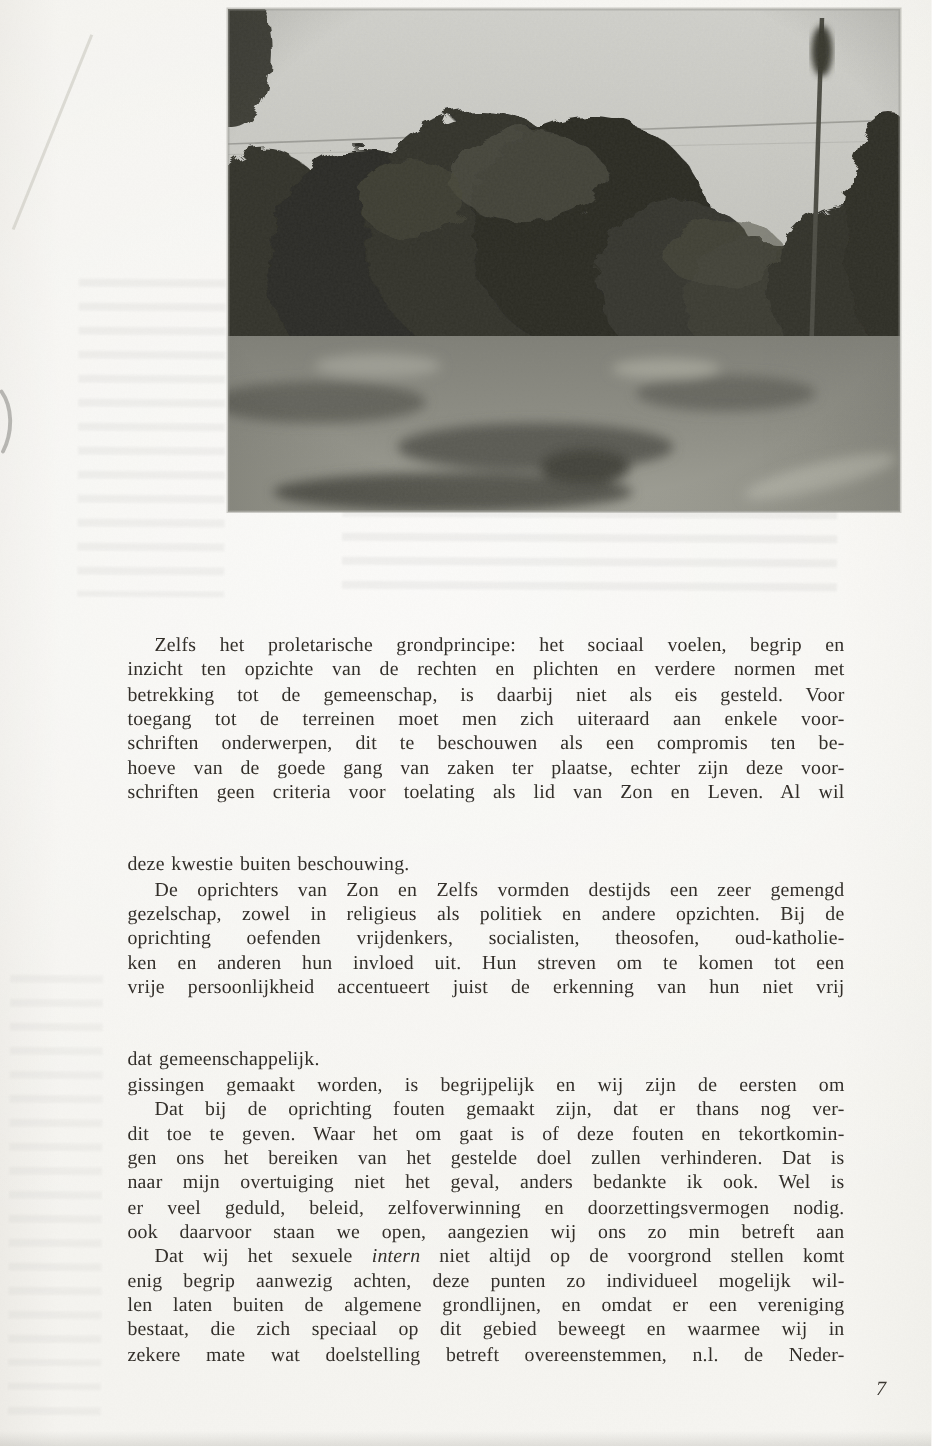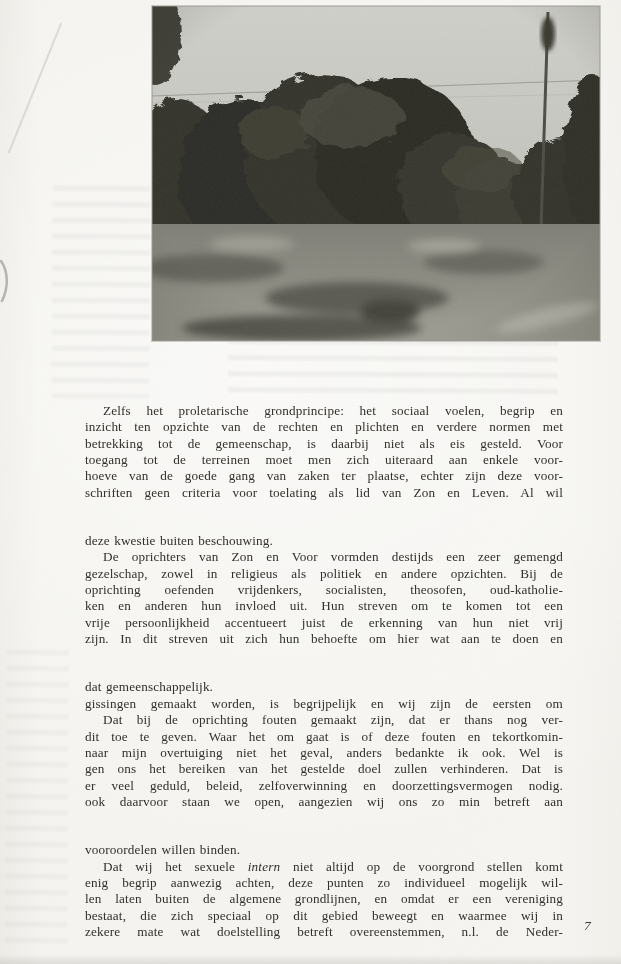--- a/index.html
+++ b/index.html
@@ -17,21 +17,21 @@
   }
   
   .photo{
     position:absolute;left:152px;top:6px;width:448px;height:335px;
     background:#c7c7c2;
     box-shadow:0 0 0 1px rgba(120,120,112,.35), inset 0 0 14px rgba(60,60,52,.25);
   }
   .photo svg{display:block;width:100%;height:100%;}
   
   .body-text{
-    position:absolute;left:85px;top:403px;width:478px;
+    position:absolute;left:85px;top:422px;width:478px;
     color:#322e29;font-size:13.2px;line-height:16.35px;
     letter-spacing:.15px;word-spacing:1px;
   }
   .para{margin:0;}
   .line{
     text-align:justify;text-align-last:justify;
     height:16.35px;overflow:visible;white-space:nowrap;
   }
   .line.first{text-indent:18px;}
   .line.last{text-align-last:left;margin-top:32px;}
@@ -145,42 +145,41 @@
       <rect x="0.5" y="0.5" width="447" height="334" fill="none" stroke="#9a9a93" opacity=".5"></rect>
     </svg>
   </div>
 
   <div class="body-text">
       <div class="para">
         <div class="line first">Zelfs het proletarische grondprincipe: het sociaal voelen, begrip en</div>
         <div class="line">inzicht ten opzichte van de rechten en plichten en verdere normen met</div>
         <div class="line">betrekking tot de gemeenschap, is daarbij niet als eis gesteld. Voor</div>
         <div class="line">toegang tot de terreinen moet men zich uiteraard aan enkele voor-</div>
+        <div class="line">schriften onderwerpen, dit te beschouwen als een compromis ten be-</div>
         <div class="line">hoeve van de goede gang van zaken ter plaatse, echter zijn deze voor-</div>
         <div class="line">schriften geen criteria voor toelating als lid van Zon en Leven. Al wil</div>
         <div class="line last">deze kwestie buiten beschouwing.</div>
       </div>
       <div class="para">
-        <div class="line first">De oprichters van Zon en Voor vormden destijds een zeer gemengd</div>
+        <div class="line first">De oprichters van Zon en Zelfs vormden destijds een zeer gemengd</div>
         <div class="line">gezelschap, zowel in religieus als politiek en andere opzichten. Bij de</div>
         <div class="line">oprichting oefenden vrijdenkers, socialisten, theosofen, oud-katholie-</div>
         <div class="line">ken en anderen hun invloed uit. Hun streven om te komen tot een</div>
         <div class="line">vrije persoonlijkheid accentueert juist de erkenning van hun niet vrij</div>
-        <div class="line">zijn. In dit streven uit zich hun behoefte om hier wat aan te doen en</div>
         <div class="line last">dat gemeenschappelijk.</div>
       </div>
       <div class="para">
         <div class="line">gissingen gemaakt worden, is begrijpelijk en wij zijn de eersten om</div>
         <div class="line first">Dat bij de oprichting fouten gemaakt zijn, dat er thans nog ver-</div>
         <div class="line">dit toe te geven. Waar het om gaat is of deze fouten en tekortkomin-</div>
+        <div class="line">gen ons het bereiken van het gestelde doel zullen verhinderen. Dat is</div>
         <div class="line">naar mijn overtuiging niet het geval, anders bedankte ik ook. Wel is</div>
-        <div class="line">gen ons het bereiken van het gestelde doel zullen verhinderen. Dat is</div>
         <div class="line">er veel geduld, beleid, zelfoverwinning en doorzettingsvermogen nodig.</div>
         <div class="line">ook daarvoor staan we open, aangezien wij ons zo min betreft aan</div>
-        <div class="line last">vooroordelen willen binden.</div>
       </div>
       <div class="para">
         <div class="line first">Dat wij het sexuele <i>intern</i> niet altijd op de voorgrond stellen komt</div>
         <div class="line">enig begrip aanwezig achten, deze punten zo individueel mogelijk wil-</div>
         <div class="line">len laten buiten de algemene grondlijnen, en omdat er een vereniging</div>
         <div class="line">bestaat, die zich speciaal op dit gebied beweegt en waarmee wij in</div>
         <div class="line">zekere mate wat doelstelling betreft overeenstemmen, n.l. de Neder-</div>
       </div>
     </div>
 

